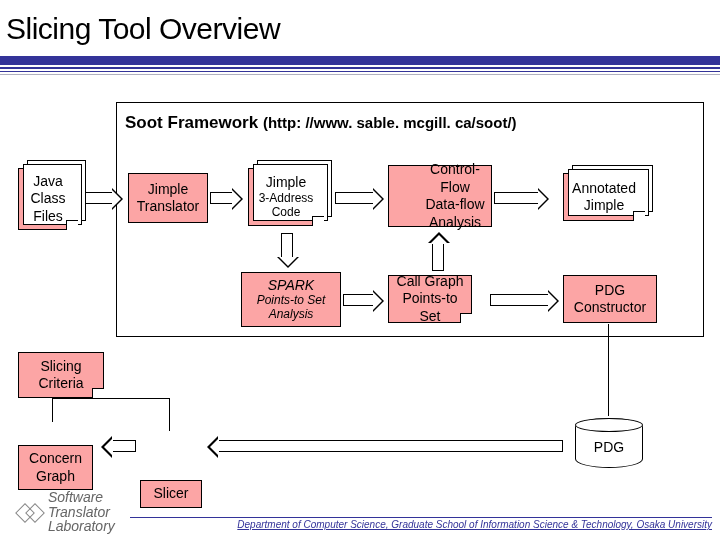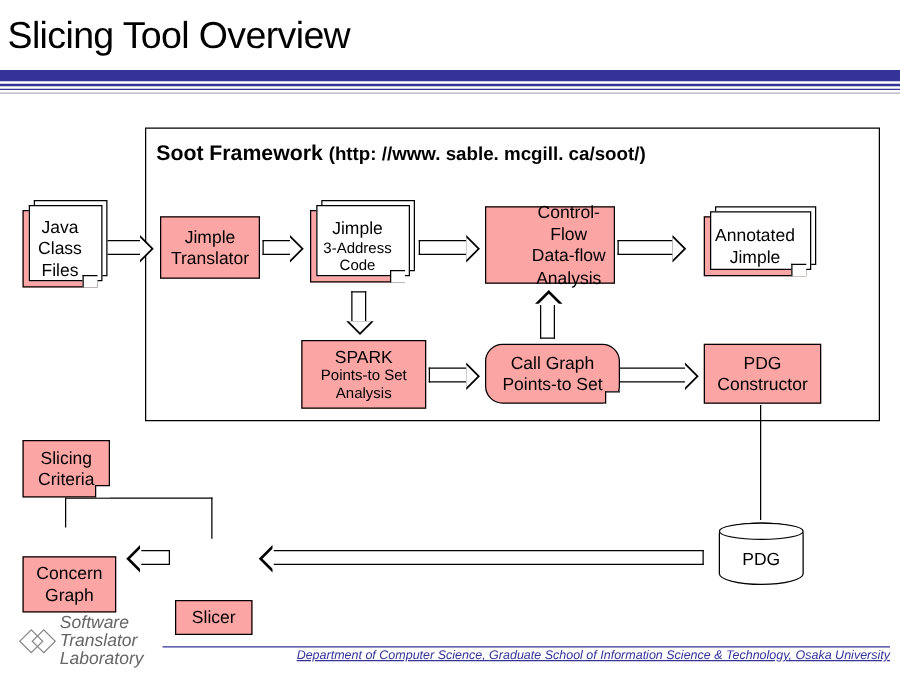--- a/index.html
+++ b/index.html
@@ -312,38 +312,38 @@
 </div>
 
 <div class="stack-wrap" style="left:563px; top:173px;">
   <div class="box stack-shadow" style="position:relative; width:82px; height:48px;">
     <span>Annotated</span>
     <span>Jimple</span>
     <span class="doc-corner"></span>
   </div>
 </div>
 
-<div class="box" style="left:241px; top:272px; width:100px; height:55px;">
+<div class="box" style="left:241px; top:272px; width:100px; height:55px;font-style:italic;">
   <span>SPARK</span>
   <span class="small-sub">Points-to Set</span>
   <span class="small-sub">Analysis</span>
 </div>
 
-<div class="box" style="left:388px; top:275px; width:108px; height:48px;border-radius:14px;">
+<div class="box" style="left:388px; top:275px; width:84px; height:48px;">
   <span>Call Graph</span>
   <span>Points-to Set</span>
   <span class="doc-corner"></span>
 </div>
 
 <div class="box" style="left:563px; top:275px; width:94px; height:48px;">
   <span>PDG</span>
   <span>Constructor</span>
 </div>
 
-<div class="box" style="left:18px; top:352px; width:70px; height:46px;">
+<div class="box" style="left:18px; top:352px; width:86px; height:46px;">
   <span>Slicing</span>
   <span>Criteria</span>
   <span class="doc-corner"></span>
 </div>
 
 <div class="box" style="left:18px; top:445px; width:75px; height:45px;">
   <span>Concern</span>
   <span>Graph</span>
 </div>
 

